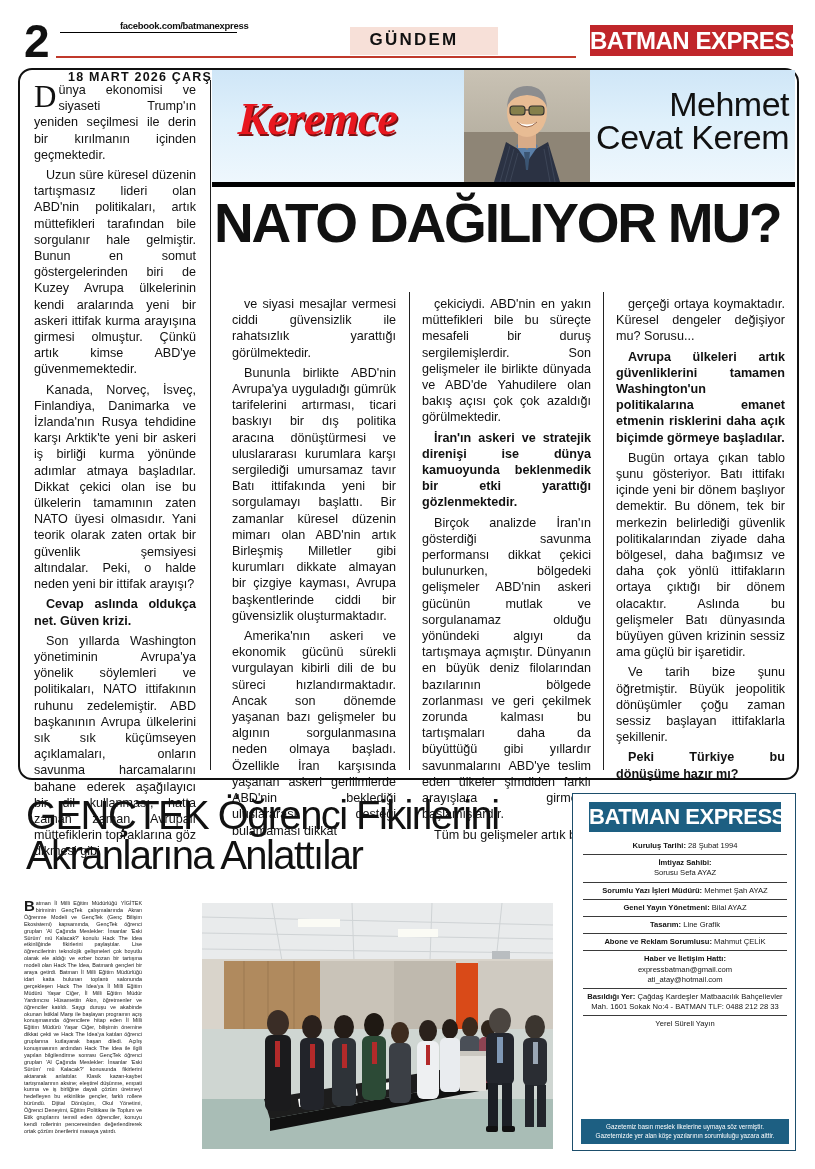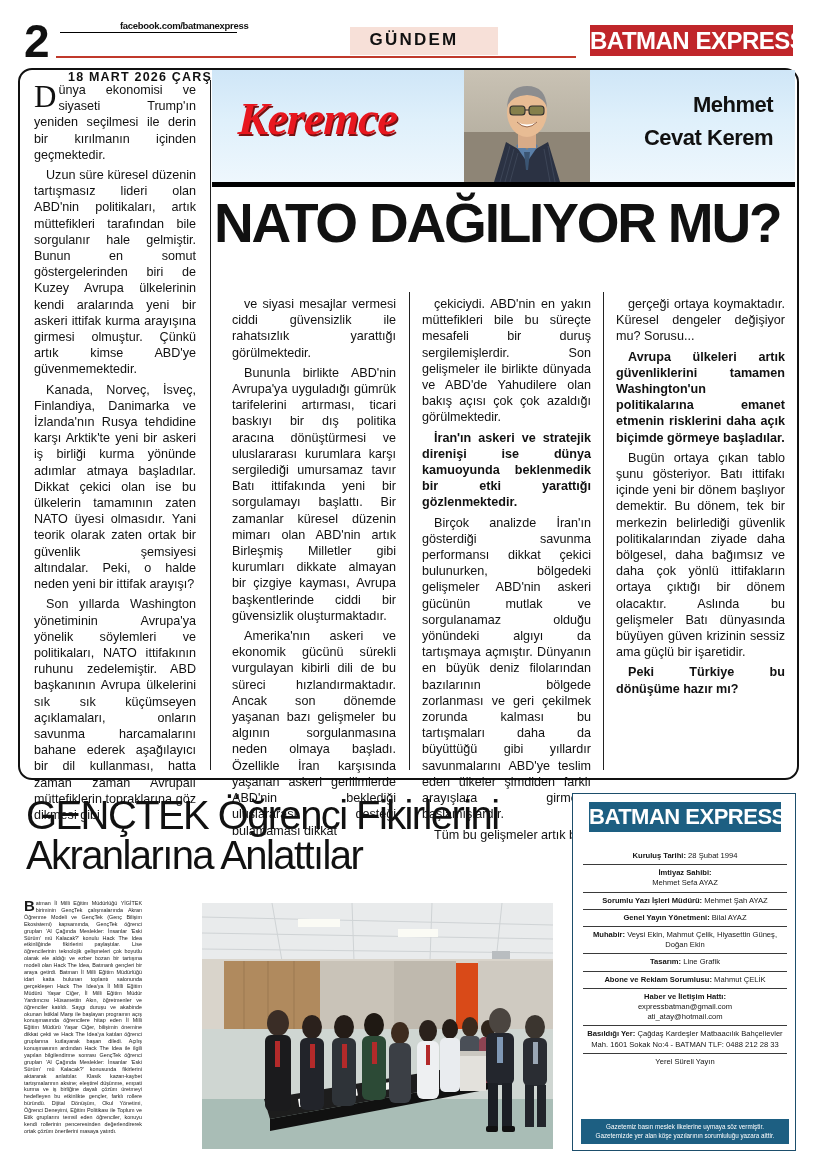--- a/index.html
+++ b/index.html
@@ -70,23 +70,23 @@
     font-style:italic;
     letter-spacing:-1px;
     text-shadow:1.5px 1.5px 0 #7a1010;
     transform:skewX(-2deg);
   }
   .photo {
     position:absolute; left:252px; top:0; width:126px; height:112px;
     overflow:hidden;
   }
   .author-name {
-    position:absolute; right:22px; top:18px;
+    position:absolute; right:6px; top:18px;
     text-align:right;
-    font-size:22px; font-weight:bold; line-height:33px;
+    font-size:34px; font-weight:normal; line-height:33px;
     letter-spacing:-0.5px;
   }
   .black-rule {
     position:absolute; left:212px; top:182px; width:583px; height:5px; background:#000;
   }
 
   
   .headline {
     position:absolute; left:214px; top:196px; width:585px;
     font-size:55px; font-weight:bold; letter-spacing:-2.2px;
@@ -167,21 +167,21 @@
     position:absolute; left:16px; top:8px; width:192px; height:30px;
     background:#1d5f82;
   }
   .kunye-logo .be-text {
     position:absolute; left:0; top:0; width:192px; height:30px;
     color:#fff; font-weight:bold; font-size:22px; line-height:30px;
     text-align:center; letter-spacing:-0.5px;
   }
 
   .kunye-rows {
-    position:absolute; left:10px; top:54px; width:204px;
+    position:absolute; left:10px; top:44px; width:204px;
   }
   .krow {
     border-bottom:1px solid #3a3a3a;
     padding:3px 2px 3px 2px;
     text-align:center;
     font-size:7.6px;
     line-height:10.2px;
     color:#151515;
   }
   .krow:last-child { border-bottom:none; }
@@ -264,37 +264,39 @@
   </div>
 </div>
 <div class="black-rule"></div>
 
 <div class="headline">NATO DAĞILIYOR MU?</div>
 
 <div class="col col1" id="c1">
     <p class="dropcap noind">Dünya ekonomisi ve siyaseti Trump'ın yeniden seçilmesi ile derin bir kırılmanın içinden geçmektedir.</p>
     <p>Uzun süre küresel düzenin tartışmasız lideri olan ABD'nin politikaları, artık müttefikleri tarafından bile sorgulanır hale gelmiştir. Bunun en somut göstergelerinden biri de Kuzey Avrupa ülkelerinin kendi aralarında yeni bir askeri ittifak kurma arayışına girmesi olmuştur. Çünkü artık kimse ABD'ye güvenmemektedir.</p>
     <p>Kanada, Norveç, İsveç, Finlandiya, Danimarka ve İzlanda'nın Rusya tehdidine karşı Arktik'te yeni bir askeri iş birliği kurma yönünde adımlar atmaya başladılar. Dikkat çekici olan ise bu ülkelerin tamamının zaten NATO üyesi olmasıdır. Yani teorik olarak zaten ortak bir güvenlik şemsiyesi altındalar. Peki, o halde neden yeni bir ittifak arayışı?</p>
+    <p class="bold">Cevap aslında oldukça net. Güven krizi.</p>
     <p>Son yıllarda Washington yönetiminin Avrupa'ya yönelik söylemleri ve politikaları, NATO ittifakının ruhunu zedelemiştir. ABD başkanının Avrupa ülkelerini sık sık küçümseyen açıklamaları, onların savunma harcamalarını bahane ederek aşağılayıcı bir dil kullanması, hatta zaman zaman Avrupalı müttefiklerin topraklarına göz dikmesi gibi</p>
   </div>
 <div class="col col2" id="c2">
     <p>ve siyasi mesajlar vermesi ciddi güvensizlik ile rahatsızlık yarattığı görülmektedir.</p>
     <p>Bununla birlikte ABD'nin Avrupa'ya uyguladığı gümrük tarifelerini artırması, ticari baskıyı bir dış politika aracına dönüştürmesi ve uluslararası kurumlara karşı sergilediği umursamaz tavır Batı ittifakında yeni bir sorgulamayı başlattı. Bir zamanlar küresel düzenin mimarı olan ABD'nin artık Birleşmiş Milletler gibi kurumları dikkate almayan bir çizgiye kayması, Avrupa başkentlerinde ciddi bir güvensizlik oluşturmaktadır.</p>
     <p>Amerika'nın askeri ve ekonomik gücünü sürekli vurgulayan kibirli dili de bu süreci hızlandırmaktadır. Ancak son dönemde yaşanan bazı gelişmeler bu algının sorgulanmasına neden olmaya başladı. Özellikle İran karşısında yaşanan askeri gerilimlerde ABD'nin beklediği uluslararası desteği bulamaması dikkat</p>
   </div>
 <div class="col col3" id="c3">
     <p>çekiciydi. ABD'nin en yakın müttefikleri bile bu süreçte mesafeli bir duruş sergilemişlerdir. Son gelişmeler ile birlikte dünyada ve ABD'de Yahudilere olan bakış açısı çok çok azaldığı görülmektedir.</p>
     <p class="bold">İran'ın askeri ve stratejik direnişi ise dünya kamuoyunda beklenmedik bir etki yarattığı gözlenmektedir.</p>
     <p>Birçok analizde İran'ın gösterdiği savunma performansı dikkat çekici bulunurken, bölgedeki gelişmeler ABD'nin askeri gücünün mutlak ve sorgulanamaz olduğu yönündeki algıyı da tartışmaya açmıştır. Dünyanın en büyük deniz filolarından bazılarının bölgede zorlanması ve geri çekilmek zorunda kalması bu tartışmaları daha da büyüttüğü gibi yıllardır savunmalarını ABD'ye teslim eden ülkeler şimdiden farklı arayışlara girmeye başlamışlardır.</p>
     <p>Tüm bu gelişmeler artık bir</p>
   </div>
 <div class="col col4" id="c4">
     <p>gerçeği ortaya koymaktadır. Küresel dengeler değişiyor mu? Sorusu...</p>
     <p class="bold">Avrupa ülkeleri artık güvenliklerini tamamen Washington'un politikalarına emanet etmenin risklerini daha açık biçimde görmeye başladılar.</p>
     <p>Bugün ortaya çıkan tablo şunu gösteriyor. Batı ittifakı içinde yeni bir dönem başlıyor demektir. Bu dönem, tek bir merkezin belirlediği güvenlik politikalarından ziyade daha bölgesel, daha bağımsız ve daha çok yönlü ittifakların ortaya çıktığı bir dönem olacaktır. Aslında bu gelişmeler Batı dünyasında büyüyen güven krizinin sessiz ama güçlü bir işaretidir.</p>
+    <p>Ve tarih bize şunu öğretmiştir. Büyük jeopolitik dönüşümler çoğu zaman sessiz başlayan ittifaklarla şekillenir.</p>
     <p class="bold">Peki Türkiye bu dönüşüme hazır mı?</p>
   </div>
 
 <div class="vrule" style="left:210px; top:80px; height:690px;"></div>
 <div class="vrule" style="left:409px; top:292px; height:478px;"></div>
 <div class="vrule" style="left:603px; top:292px; height:478px;"></div>
 
 <div class="bottom-headline">
   <span>GENÇTEK Öğrenci Fikirlerini</span>
   <span class="l2">Akranlarına Anlattılar</span>
@@ -413,24 +415,23 @@
 </div>
 
 <div class="kunye">
   <div class="kunye-logo">
     <div class="be-text">
       <span>BATMAN</span><span>&nbsp;</span><span>EXPRESS</span>
     </div>
   </div>
   <div class="kunye-rows" id="kr">
       <div class="krow"><b>Kuruluş Tarihi:</b><span> 28 Şubat 1994</span></div>
-      <div class="krow"><b>İmtiyaz Sahibi:</b><br><span>Mehmet Sefa AYAZ</span></div>
+      <div class="krow"><b>İmtiyaz Sahibi:</b><br><span>Sorusu Sefa AYAZ</span></div>
       <div class="krow"><b>Sorumlu Yazı İşleri Müdürü:</b><span> Mehmet Şah AYAZ</span></div>
       <div class="krow"><b>Genel Yayın Yönetmeni:</b><span> Bilal AYAZ</span></div>
-      <div class="krow"><b>Muhabir:</b><span> Veysi Ekin, Mahmut Çelik, Hiyasettin Güneş, Doğan Ekin</span></div>
       <div class="krow"><b>Tasarım:</b><span> Line Grafik</span></div>
       <div class="krow"><b>Abone ve Reklam Sorumlusu:</b><span> Mahmut ÇELİK</span></div>
       <div class="krow"><b>Haber ve İletişim Hattı:</b><br><span>expressbatman@gmail.com</span><br><span>ati_atay@hotmail.com</span></div>
       <div class="krow"><b>Basıldığı Yer:</b><span> Çağdaş Kardeşler Matbaacılık Bahçelievler Mah. 1601 Sokak No:4  -  BATMAN TLF: 0488 212 28 33</span></div>
       <div class="krow"><span>Yerel Süreli Yayın</span></div>
     </div>
   <div class="kunye-footer">
     <div>Gazetemiz basın meslek ilkelerine uymaya söz vermiştir.</div>
     <div>Gazetemizde yer alan köşe yazılarının sorumluluğu yazara aittir.</div>
   </div>

